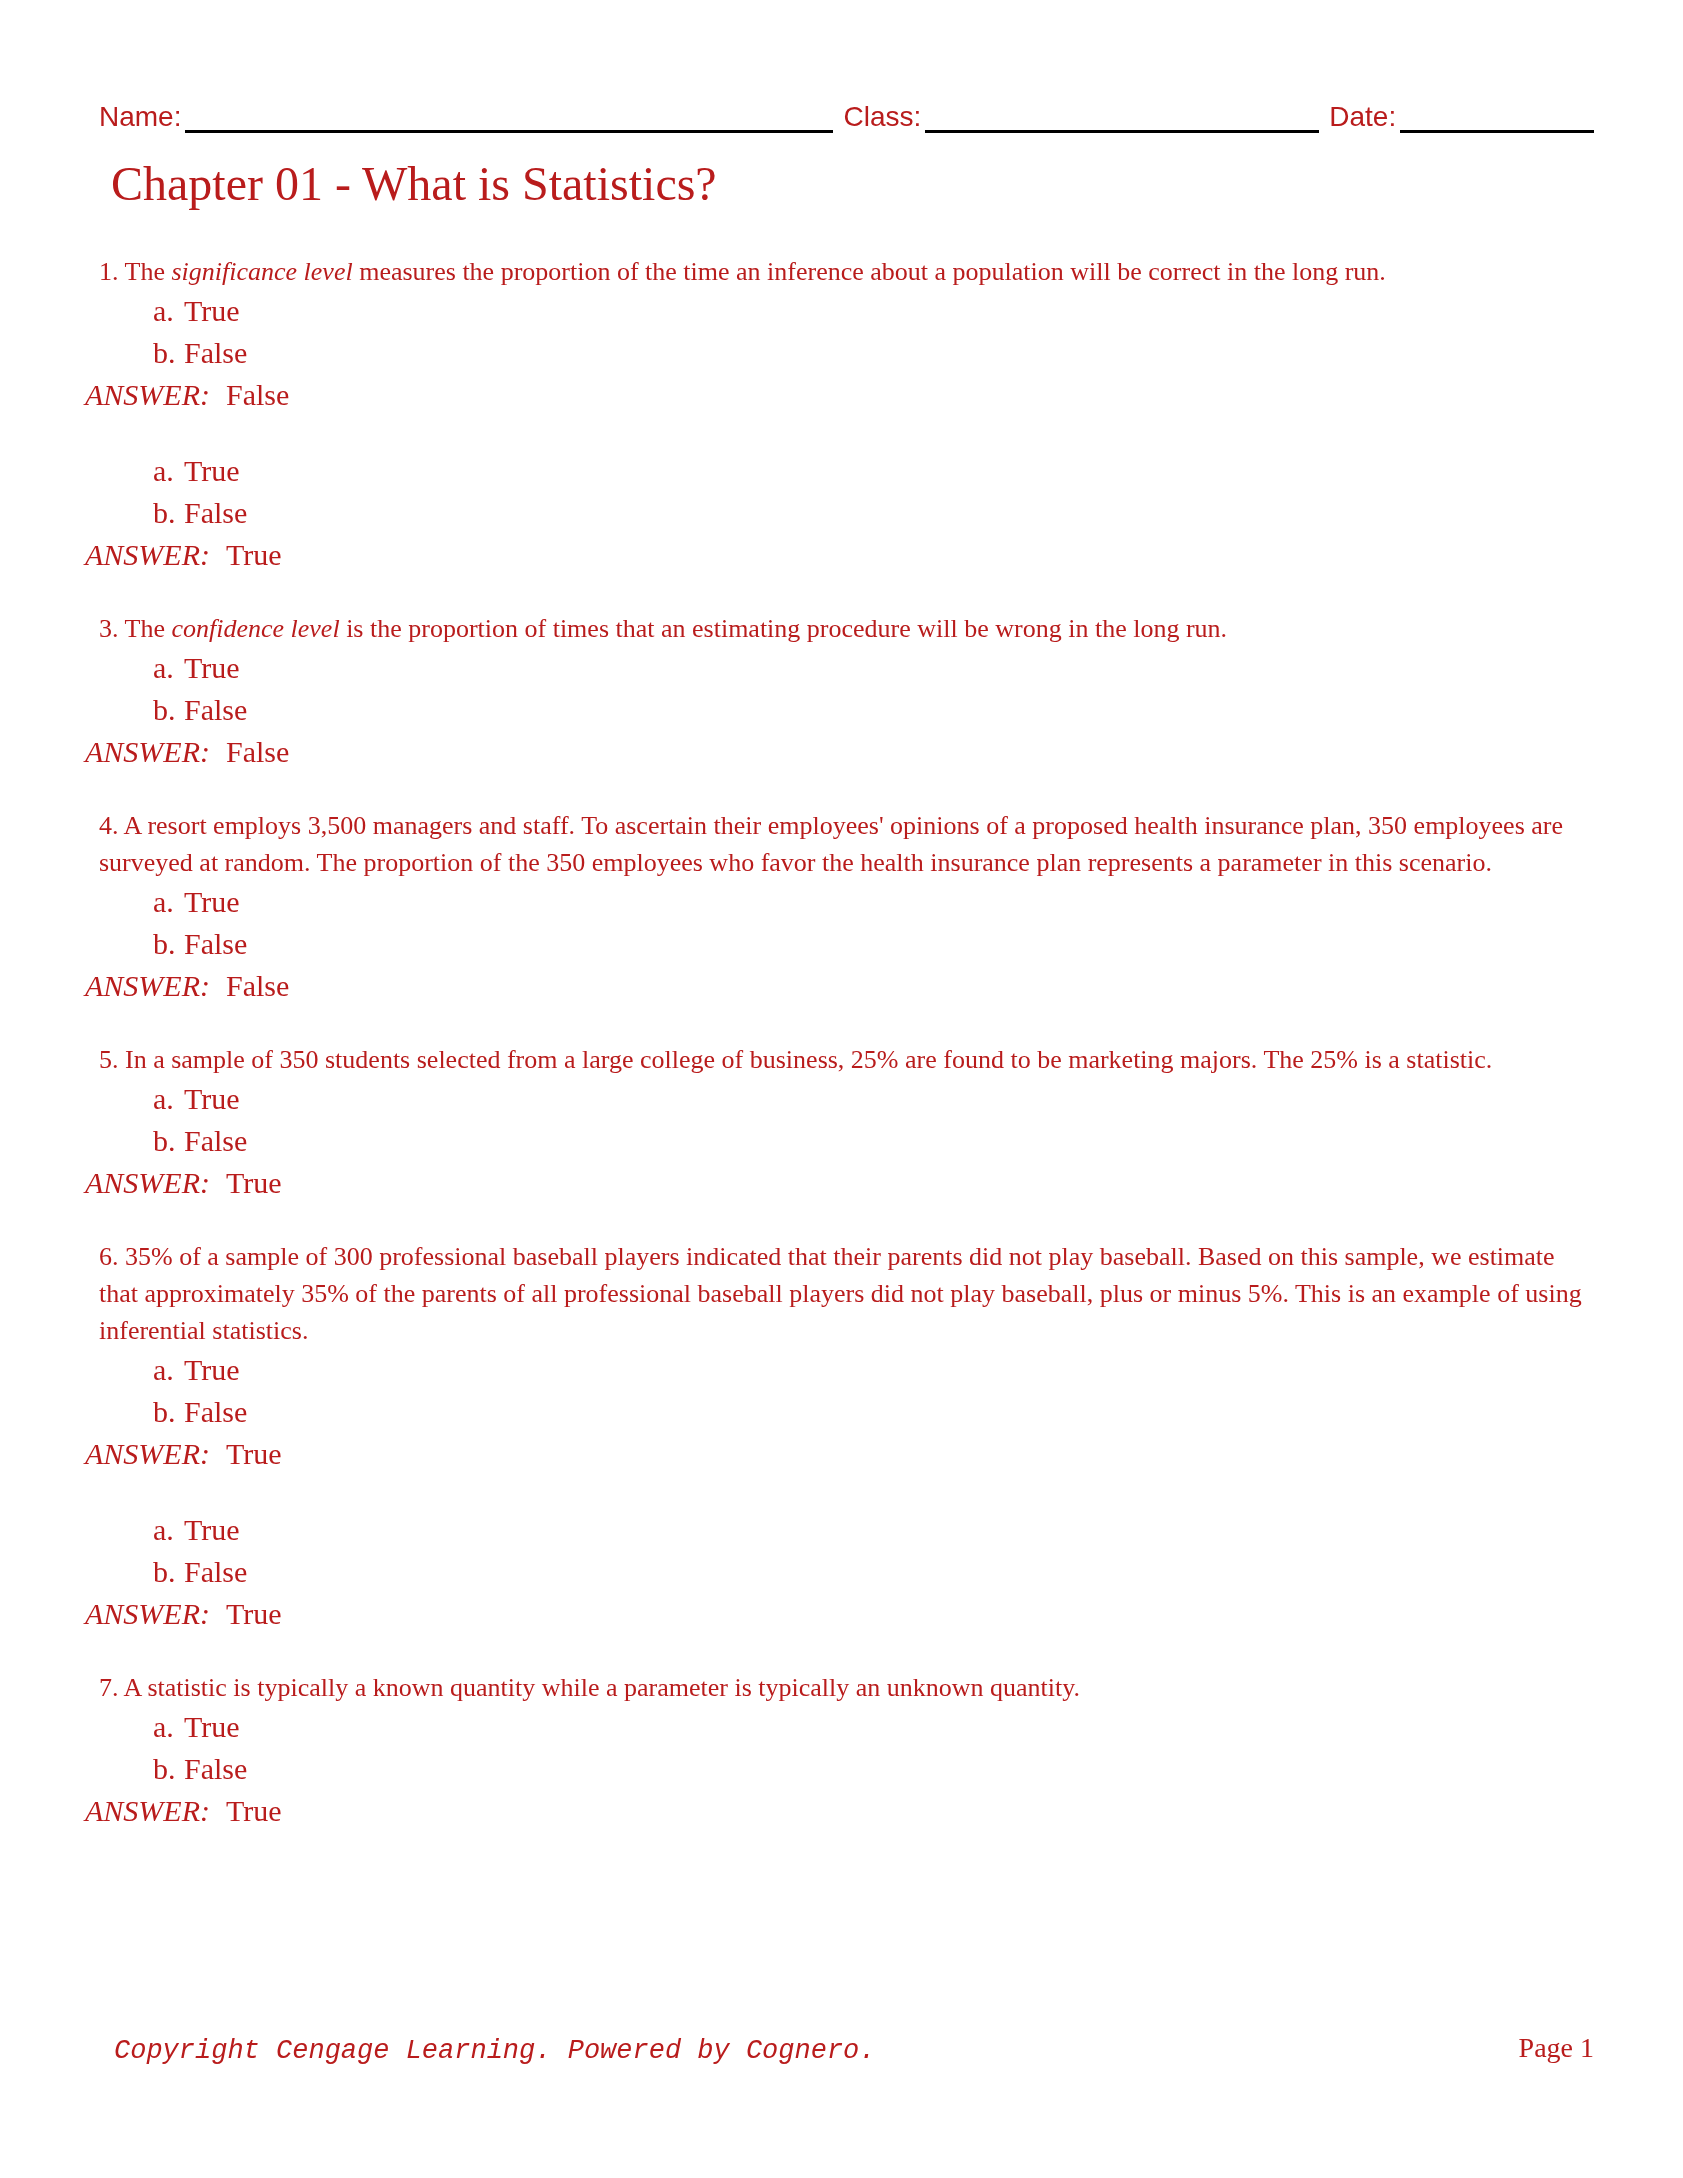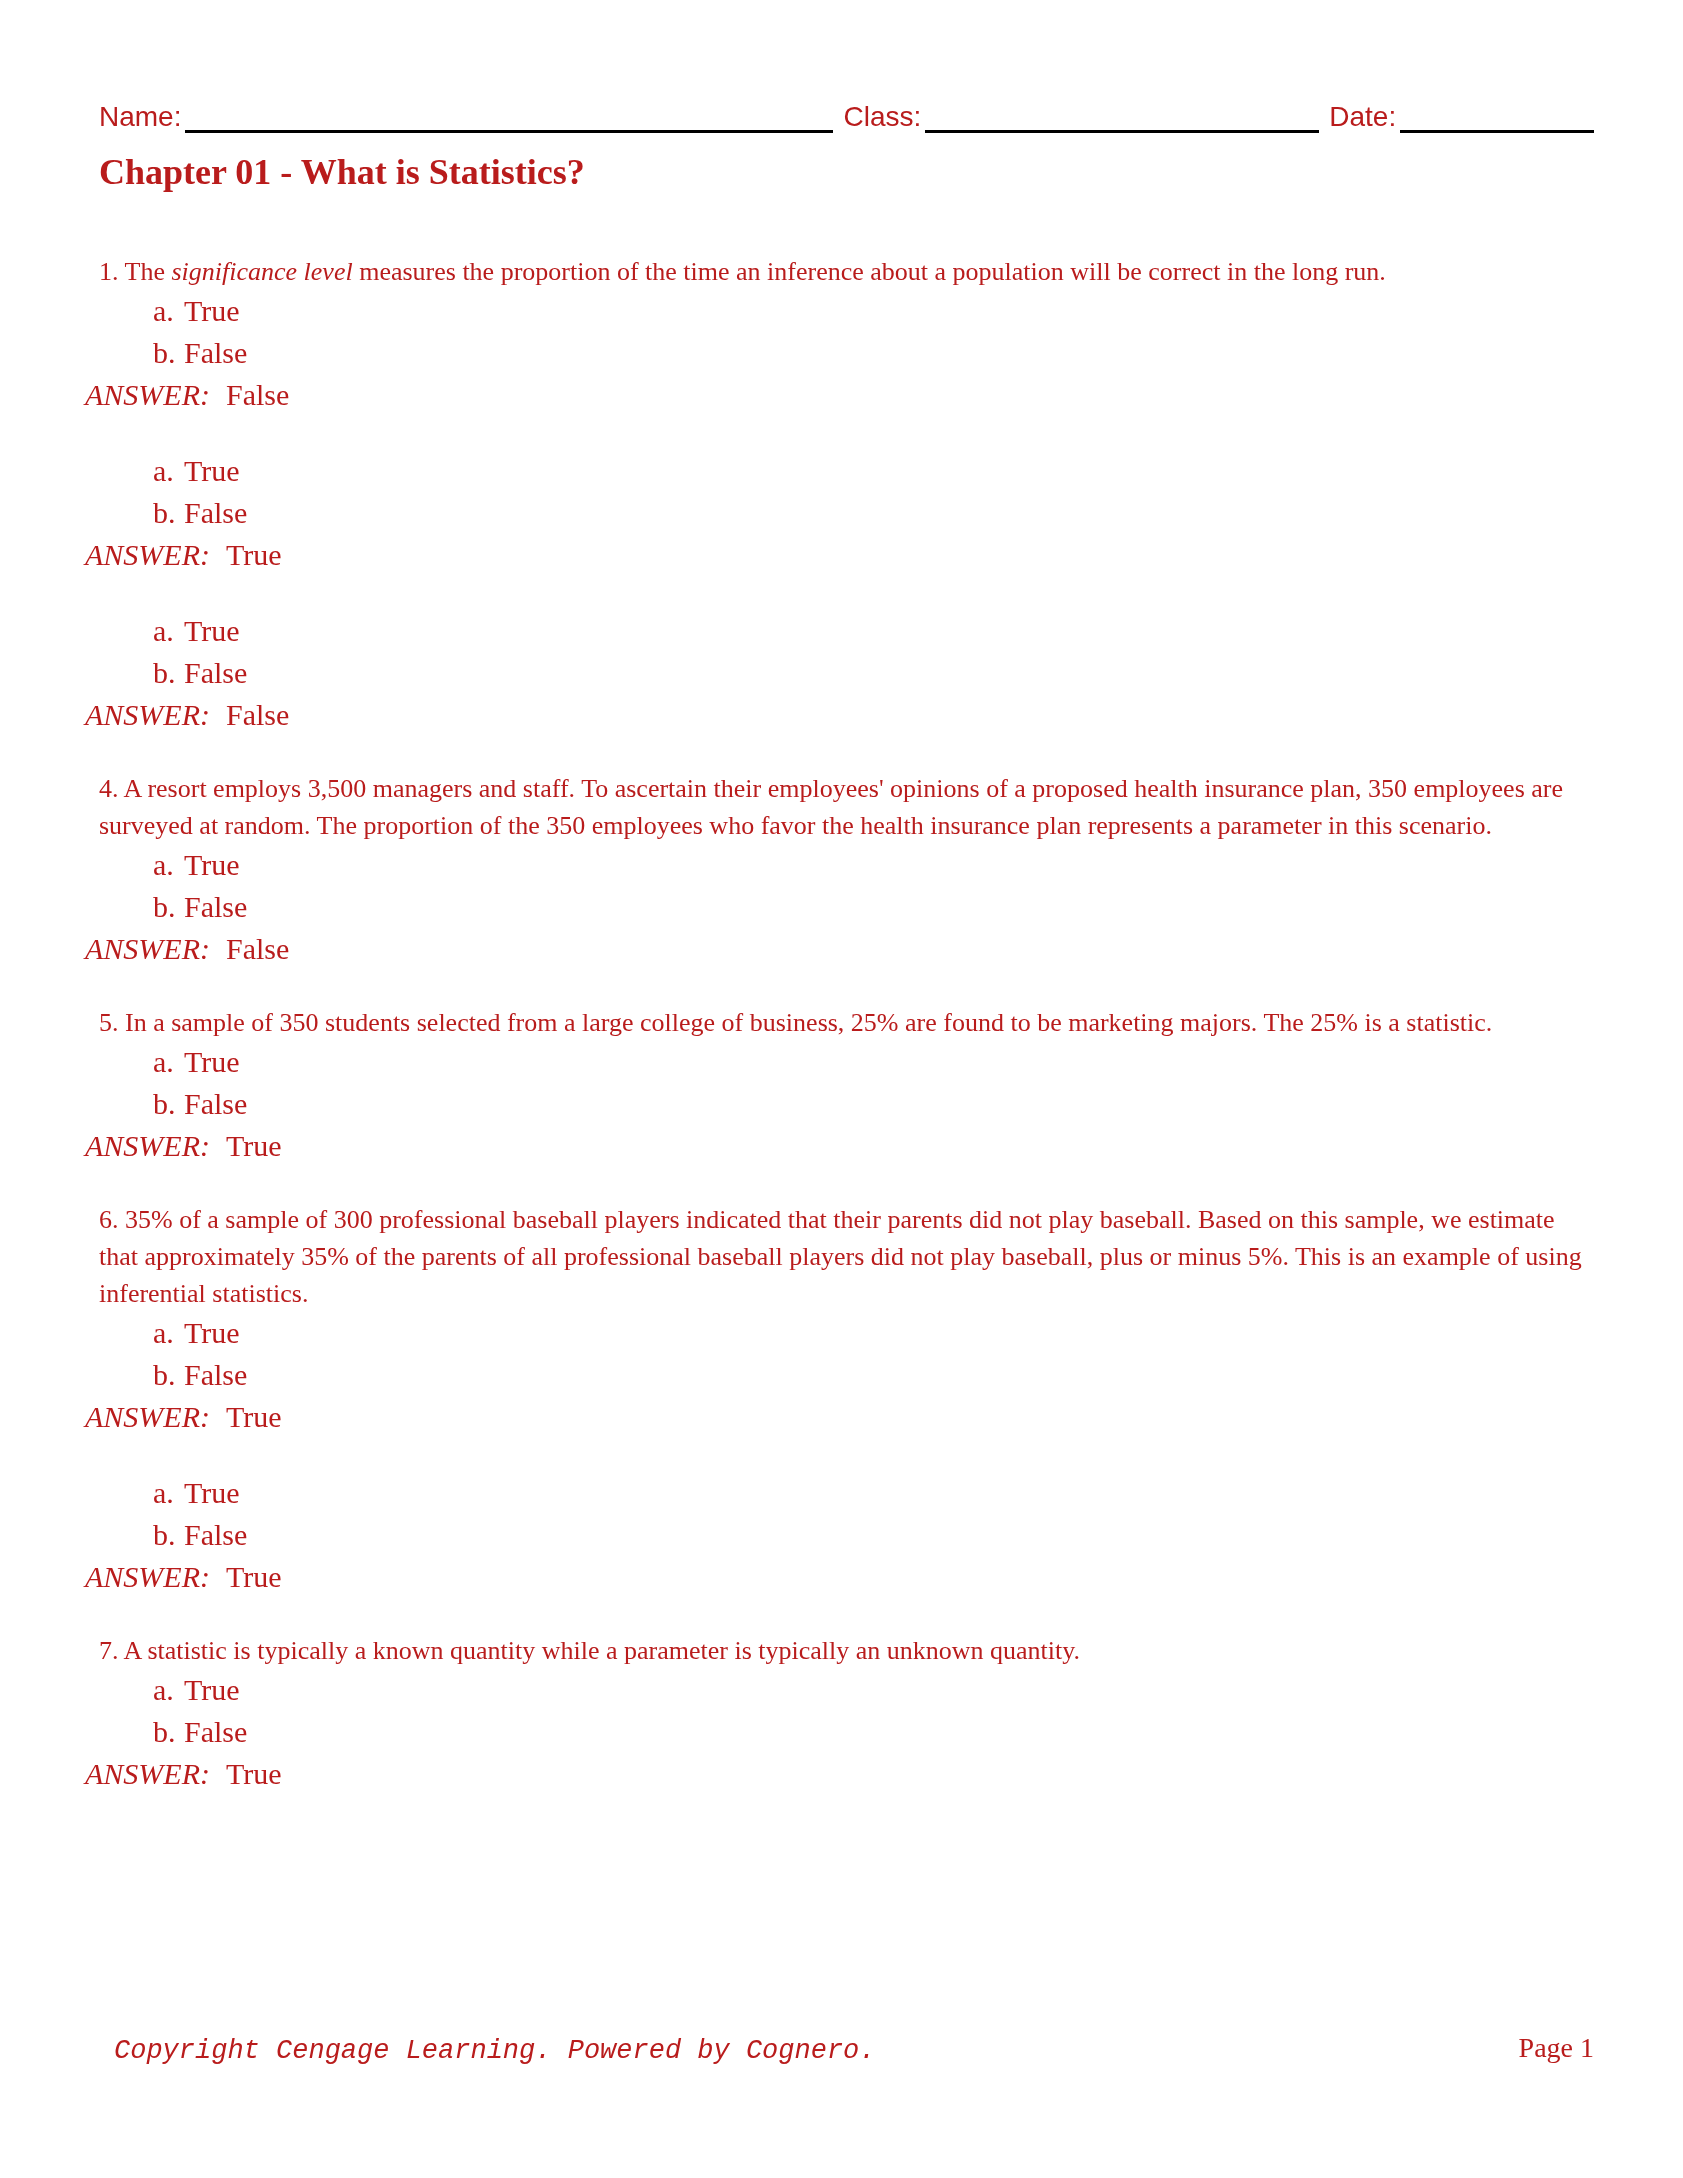--- a/index.html
+++ b/index.html
@@ -37,24 +37,24 @@
     margin-left: 4px;
   }
   .blank-name  { width: 648px; margin-right: 10px; }
   .blank-class { width: 394px; margin-right: 10px; }
   .blank-date  { flex: 1 1 auto; }
   
   .doc-title {
     position: absolute;
     top: 149px;
     left: 99px;
-    font-size: 36px;
+    font-size: 48px;
     line-height: 46px;
-    font-weight: bold;
-    margin: 0;
+    font-weight: normal;
+    margin: 12px;
   }
   
   .content {
     position: absolute;
     top: 253px;
     left: 99px;
     width: 1485px;
   }
   .question { margin: 0 0 34px 0; }
   .q-text {
@@ -142,20 +142,21 @@
       </div>
       <div class="option">
         <span class="opt-label">b.</span><span>False</span>
       </div>
       <div class="answer-row">
         <span class="answer-label">ANSWER:</span><span class="answer-value">True</span>
       </div>
     </section>
 
     <section class="question">
+      <p class="q-text"><span>3. The </span><span class="it">confidence level</span><span> is the proportion of times that an estimating procedure will be wrong in the long run.</span></p>
       <div class="option">
         <span class="opt-label">a.</span><span>True</span>
       </div>
       <div class="option">
         <span class="opt-label">b.</span><span>False</span>
       </div>
       <div class="answer-row">
         <span class="answer-label">ANSWER:</span><span class="answer-value">False</span>
       </div>
     </section>

